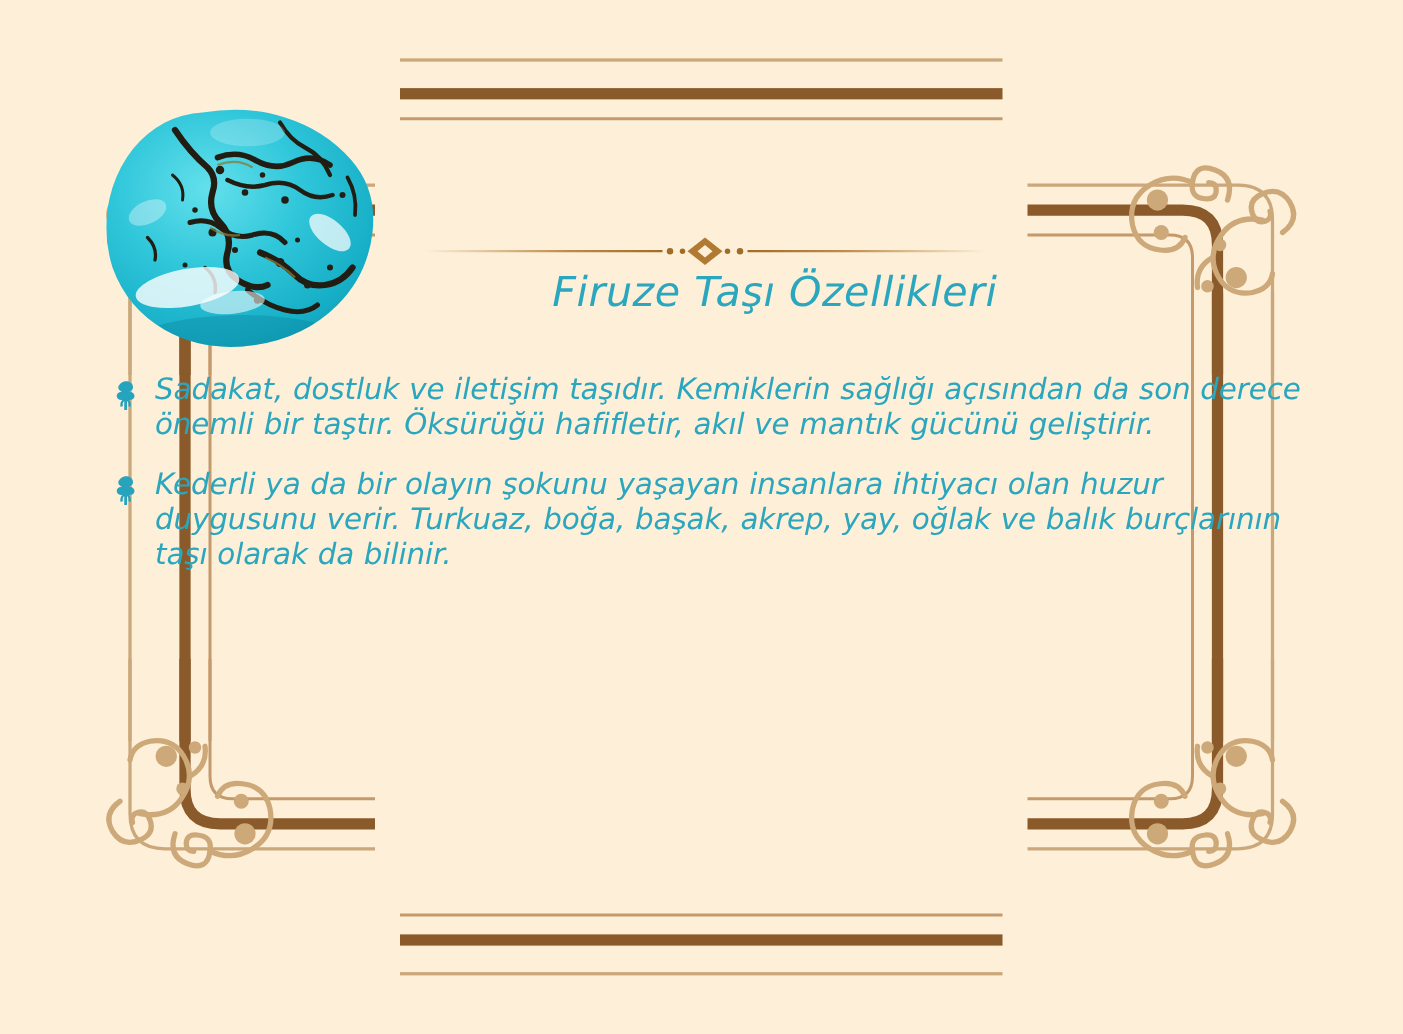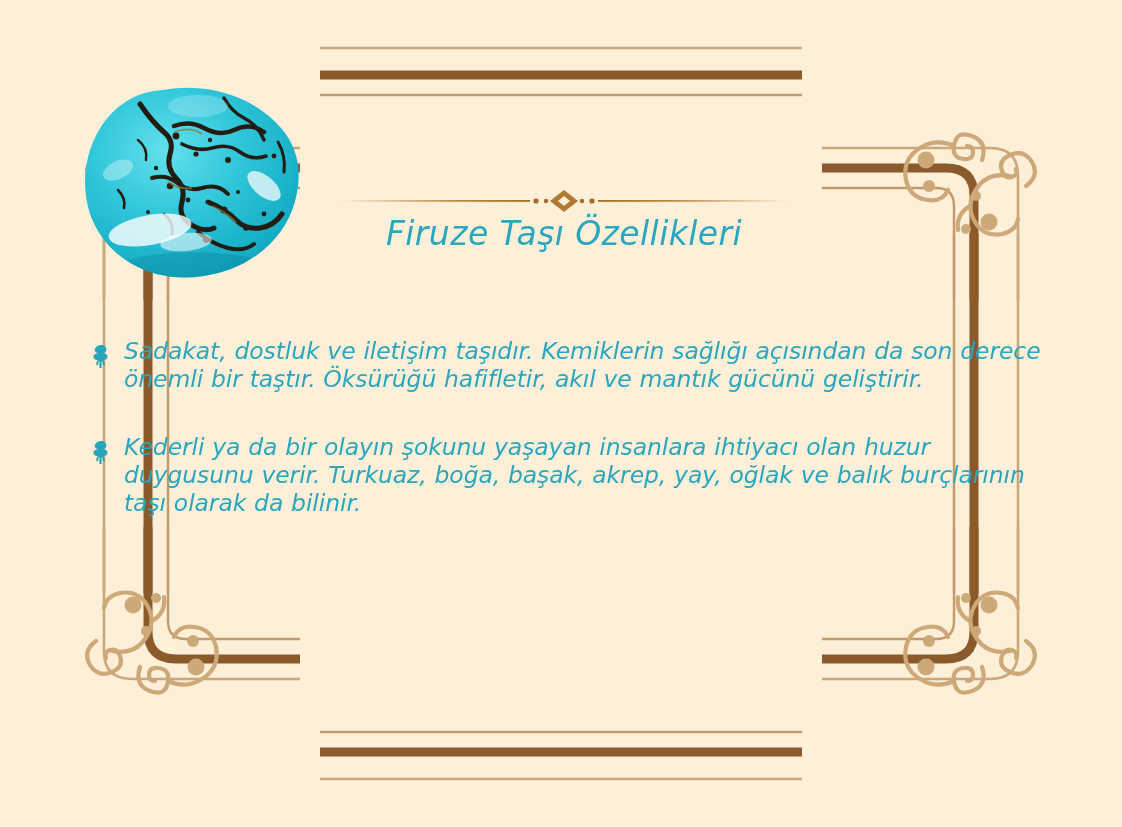--- a/index.html
+++ b/index.html
@@ -46,21 +46,21 @@
     height: 202px;
   }
   .stone-svg { display: block; width: 232px; height: 202px; }
 
   
   .title-block {
     position: absolute;
     left: 330px;
     top: 188px;
     width: 468px;
-    text-align: center;
+    text-align: right;
   }
   .divider {
     position: relative;
     height: 26px;
     width: 468px;
   }
   .divider svg { display: block; }
   .title-text {
     font-family: "DejaVu Sans", sans-serif;
     font-style: italic;
@@ -77,21 +77,20 @@
   .content {
     position: absolute;
     left: 88px;
     top: 298px;
     width: 970px;
   }
   .para {
     display: flex;
     align-items: flex-start;
     margin-bottom: 20px;
-    margin-top: 40px;
   }
   .para:last-child { margin-bottom: 0; }
 
   .bullet {
     flex: 0 0 auto;
     width: 26px;
     height: 26px;
     margin-top: 6px;
     margin-right: 10px;
   }

